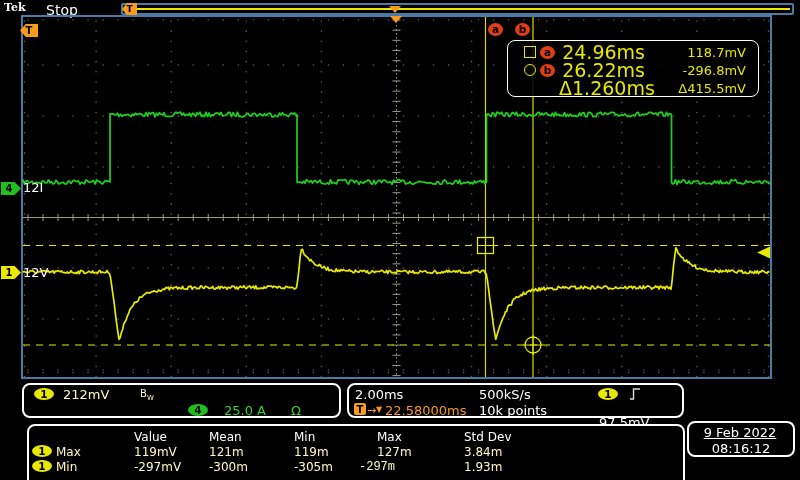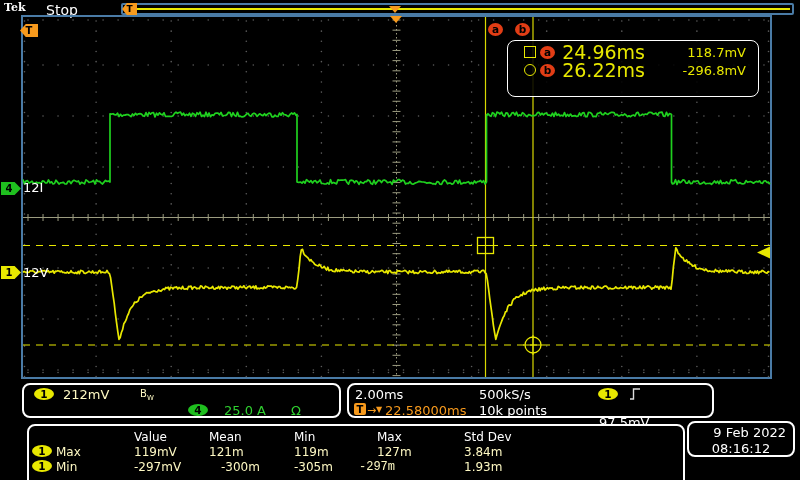--- a/index.html
+++ b/index.html
@@ -935,32 +935,37 @@
       <span class="rbadge">a</span>
       <span class="rtime">24.96ms</span>
       <span class="rvolt">118.7mV</span>
     </div>
     <div class="readout-row">
       <span class="ricon circle"></span>
       <span class="rbadge">b</span>
       <span class="rtime">26.22ms</span>
       <span class="rvolt">-296.8mV</span>
     </div>
+    <div class="readout-row">
+      <span style="flex:0 0 31px;"></span>
+      <span class="rtime">Δ1.260ms</span>
+      <span class="rvolt">Δ415.5mV</span>
+    </div>
   </div>
 
   <div class="whitebox" style="left:22px;top:383px;width:319px;height:35px;">
     <div class="badge yellow" style="left:10px;top:3px;width:20px;height:12px;">1</div>
     <span class="abs ytext f13" style="left:39px;top:3px;">212mV</span>
     <span class="abs ytext" style="left:116px;top:3px;font-size:10px;"><span>B</span><sub style="font-size:7px;">W</sub></span>
     <div class="badge green" style="left:164px;top:19px;width:20px;height:12px;">4</div>
     <span class="abs gtext f13" style="left:200px;top:19px;">25.0 A</span>
     <span class="abs gtext f13" style="left:267px;top:19px;">Ω</span>
   </div>
 
-  <div class="whitebox" style="left:347px;top:383px;width:367px;height:35px;">
+  <div class="whitebox" style="left:347px;top:383px;width:337px;height:35px;">
     <span class="abs wtext f13" style="left:6px;top:3px;">2.00ms</span>
     <span class="abs wtext f13" style="left:130px;top:3px;text-align:right;">500kS/s</span>
     <div class="badge yellow" style="left:249px;top:3px;width:20px;height:12px;">1</div>
     <svg class="abs" style="left:280px;top:2px;" width="12" height="14">
       <polyline points="1,12 4.5,12 4.5,2 11,2" fill="none" stroke="#ddd" stroke-width="1.4"></polyline>
     </svg>
     <div class="ticon" style="left:5px;top:18px;">T</div>
     <span class="abs otext" style="left:18px;top:19px;font-size:11px;">→</span>
     <span class="abs otext" style="left:27px;top:20px;font-size:8px;">▼</span>
     <span class="abs otext f13" style="left:36px;top:19px;">22.58000ms</span>
@@ -981,25 +986,25 @@
       <span class="meas-cell ytext" style="left:105px;top:20px;">119mV</span>
       <span class="meas-cell ytext" style="left:180px;top:20px;">121m</span>
       <span class="meas-cell ytext" style="left:265px;top:20px;">119m</span>
       <span class="meas-cell ytext" style="left:348px;top:20px;">127m</span>
       <span class="meas-cell ytext" style="left:435px;top:20px;">3.84m</span>
     </div>
     <div>
       <div class="badge yellow" style="left:3px;top:34px;width:20px;height:12px;">1</div>
       <span class="meas-cell ytext" style="left:27px;top:35px;">Min</span>
       <span class="meas-cell ytext" style="left:105px;top:35px;">-297mV</span>
-      <span class="meas-cell ytext" style="left:192px;top:35px;">-300m</span>
+      <span class="meas-cell ytext" style="left:180px;top:35px;">-300m</span>
       <span class="meas-cell ytext" style="left:265px;top:35px;">-305m</span>
       <span class="meas-cell ytext" style="left:330px;top:35px;font-family:Liberation Mono, monospace;">-297m</span>
       <span class="meas-cell ytext" style="left:435px;top:35px;">1.93m</span>
     </div>
   </div>
 
   <div class="whitebox" style="left:687px;top:421px;width:108px;height:36px;padding:3px 5px;">
-    <div class="wtext f13" style="text-align:right;padding-right:2px;">9 Feb 2022</div>
+    <div class="wtext f13" style="text-align:center;padding-right:2px;text-decoration:underline;">9 Feb 2022</div>
     <div class="wtext f13" style="text-align:center;margin-top:3px;">08:16:12</div>
   </div>
 
 </div>
 
 </body></html>

